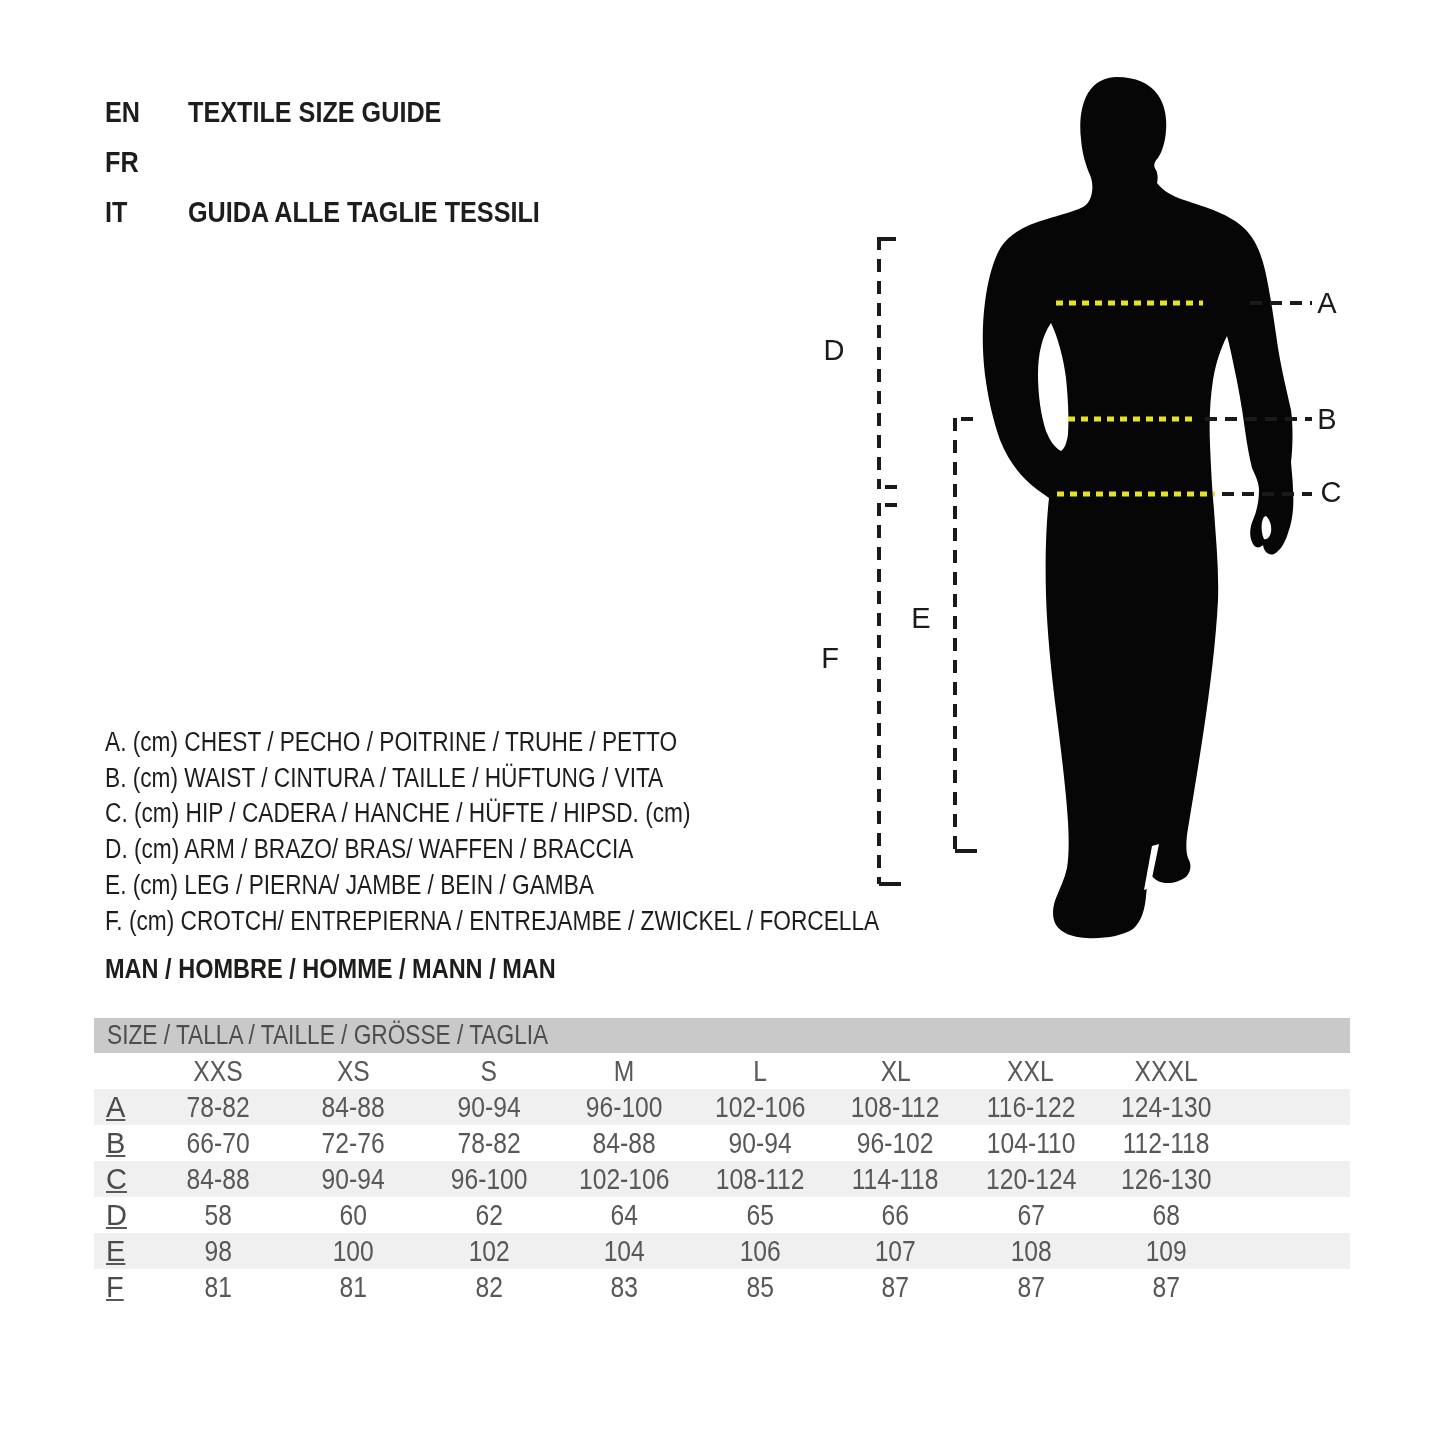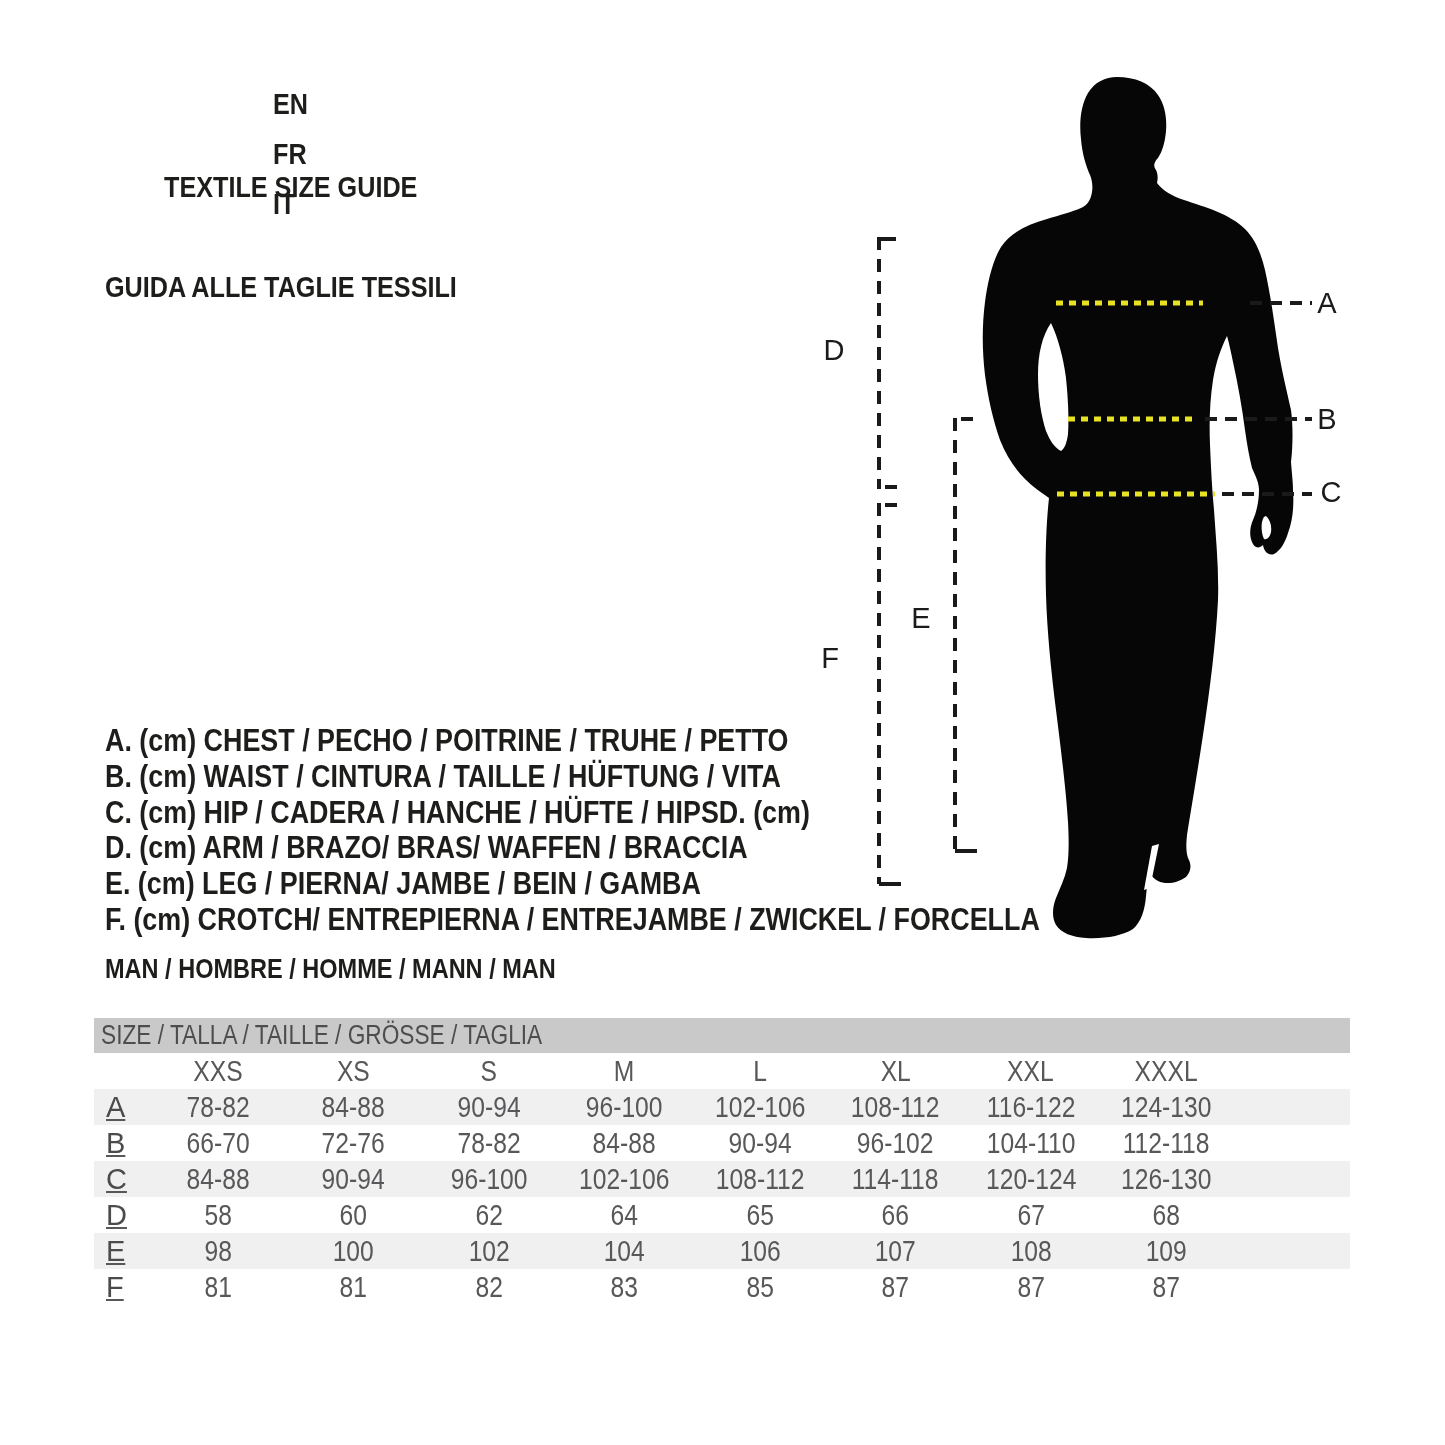--- a/index.html
+++ b/index.html
@@ -13,35 +13,35 @@
     --sil:#060606;
   }
   html,body{margin:0;padding:0;background:#fff;}
   body{font-family:"Liberation Sans","DejaVu Sans",sans-serif;color:var(--ink);}
   #canvas{position:relative;width:1445px;height:1445px;background:#fff;overflow:hidden;}
   .cond{display:inline-block;transform:scaleX(0.84);transform-origin:0 50%;white-space:nowrap;}
   .condc{display:inline-block;transform:scaleX(0.85);transform-origin:50% 50%;white-space:nowrap;}
 
   
   .lang-block{position:absolute;left:105px;top:87px;}
-  .lang-row{display:flex;height:50px;align-items:center;font-size:30px;font-weight:bold;letter-spacing:0;flex-direction:column;}
+  .lang-row{display:flex;height:50px;align-items:center;font-size:30px;font-weight:bold;letter-spacing:0;}
   .lang-code{width:83px;flex:0 0 83px;}
   
   .legend-block{position:absolute;left:105px;top:722px;}
-  .legend-line{height:35.8px;display:flex;align-items:flex-start;font-size:32px;font-weight:bold;}
+  .legend-line{height:35.8px;display:flex;align-items:flex-end;font-size:27px;font-weight:normal;}
   
   .gender-line{position:absolute;left:105px;top:953px;font-size:28px;font-weight:bold;}
 
   
   .figure-svg{position:absolute;left:810px;top:60px;width:550px;height:900px;}
   .mlabel{position:absolute;transform:translate(-50%,-50%);font-size:29px;color:#1b1b1b;}
 
   
   .size-table{position:absolute;left:94px;top:1018px;width:1256px;font-size:29px;color:var(--table-text);}
-  .size-bar{height:35px;line-height:35px;background:var(--bar-bg);color:var(--bar-text);font-size:27px;padding-left:7px;box-sizing:border-box;}
+  .size-bar{height:35px;line-height:35px;background:var(--bar-bg);color:var(--bar-text);font-size:27px;padding-left:13px;box-sizing:border-box;}
   .trow{display:flex;height:36px;align-items:center;text-decoration:underline;}
   .trow .rl{flex:0 0 56px;box-sizing:border-box;padding-left:12px;color:var(--label-text);}
   .trow .cell{flex:0 0 135.5px;text-align:center;}
   .trow .spacer{flex:1 1 auto;}
   .tbody .trow:nth-child(odd){background:var(--stripe);}
 </style>
 </head>
 <body>
 
 <div id="canvas">

